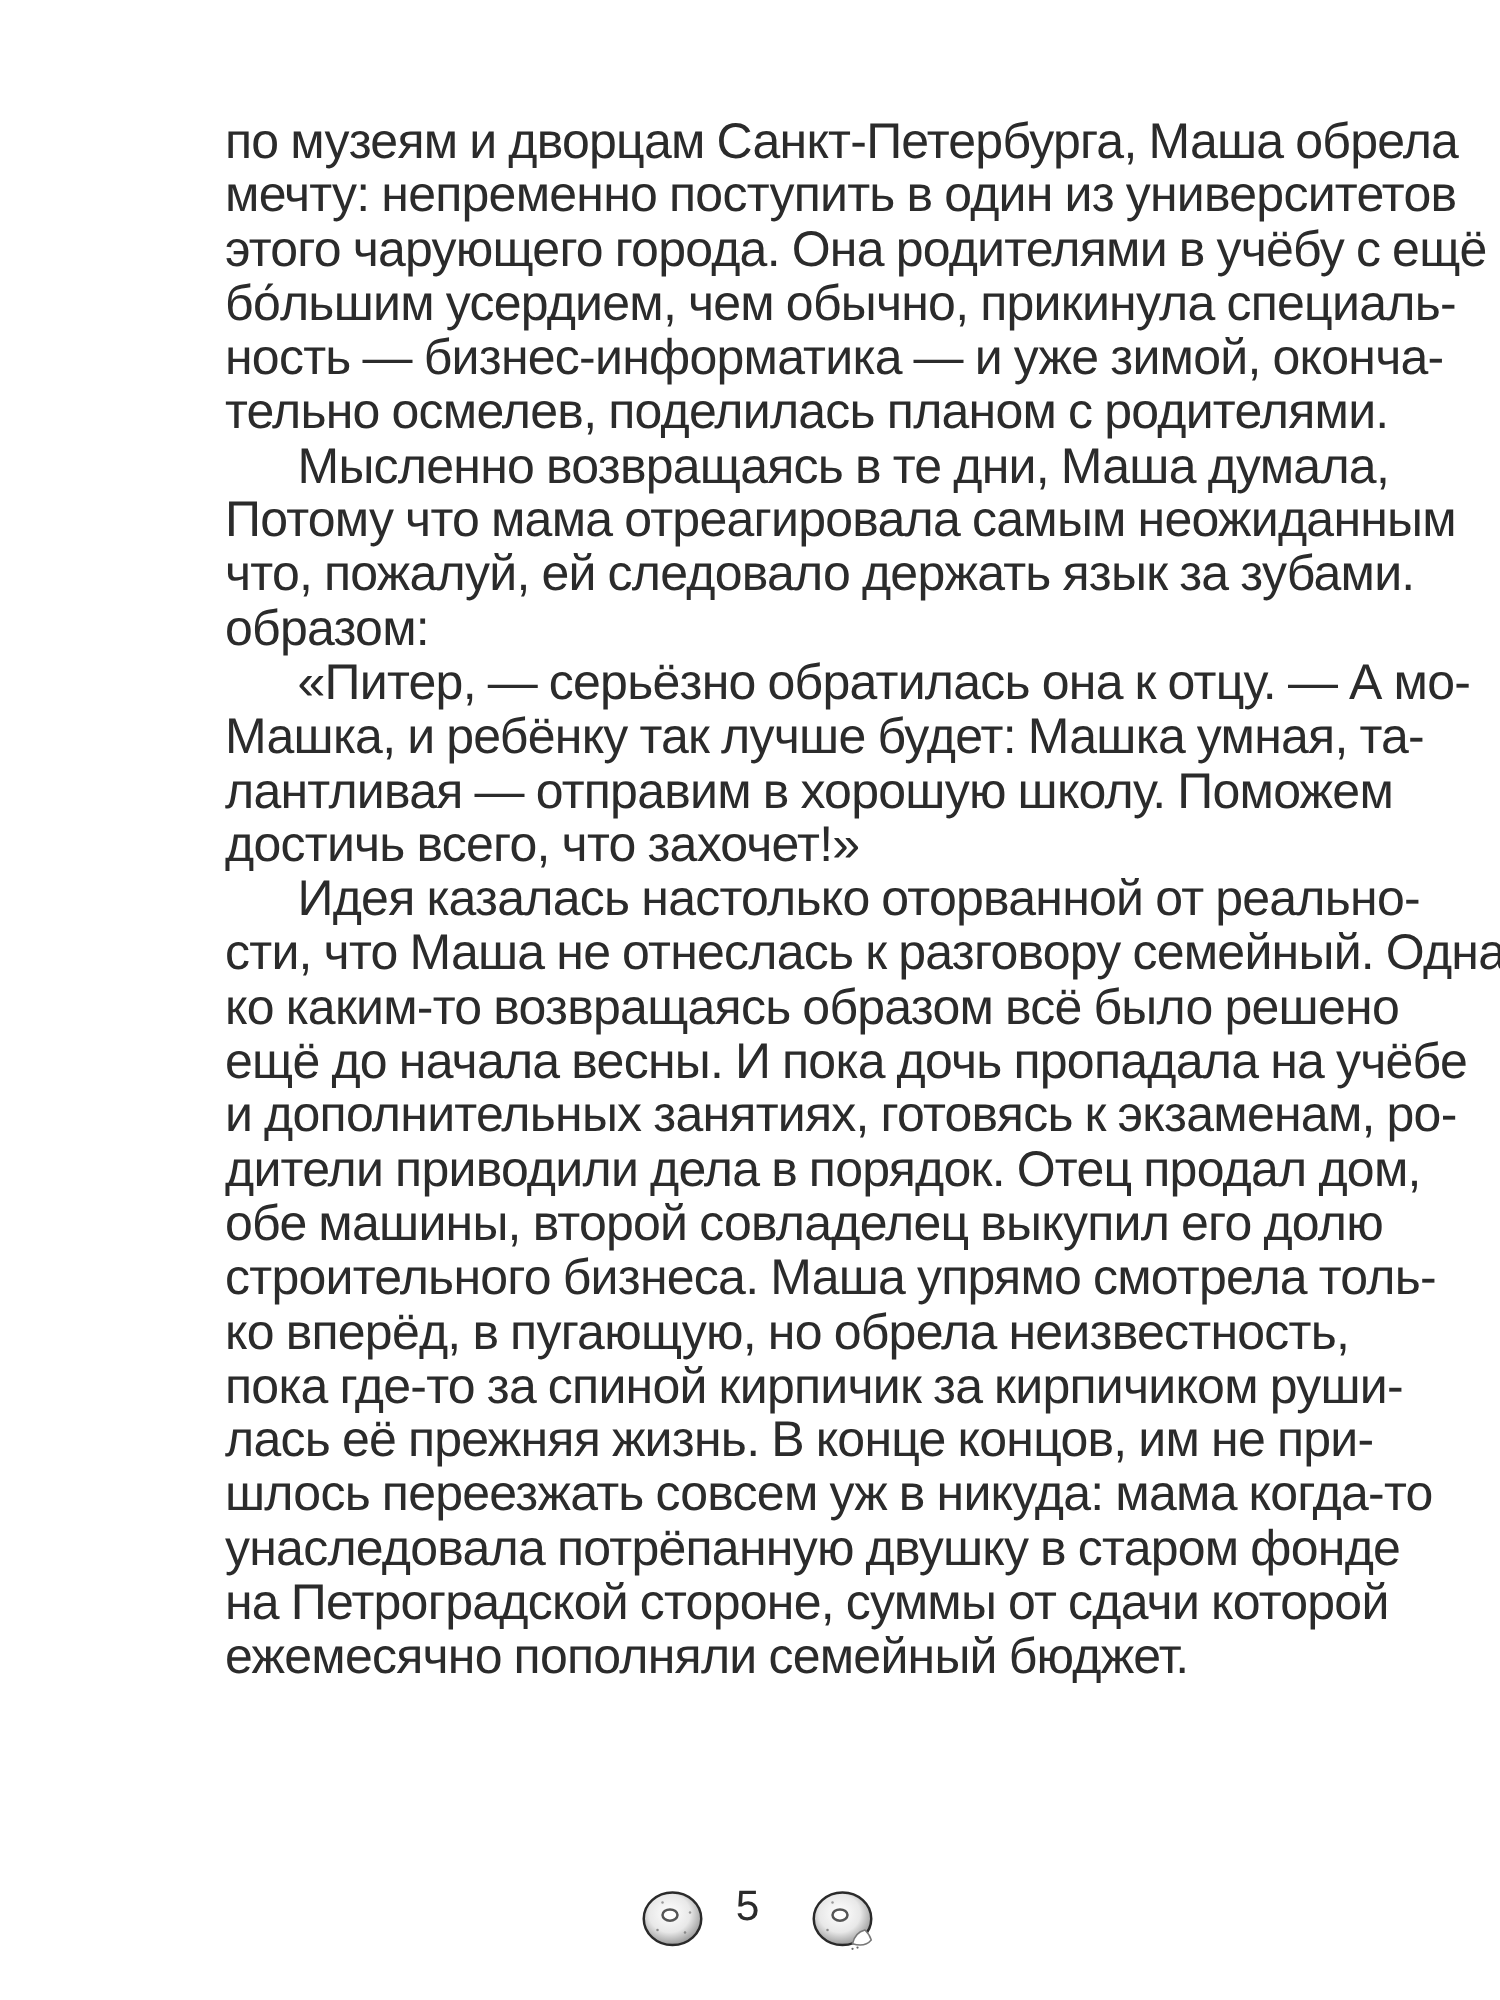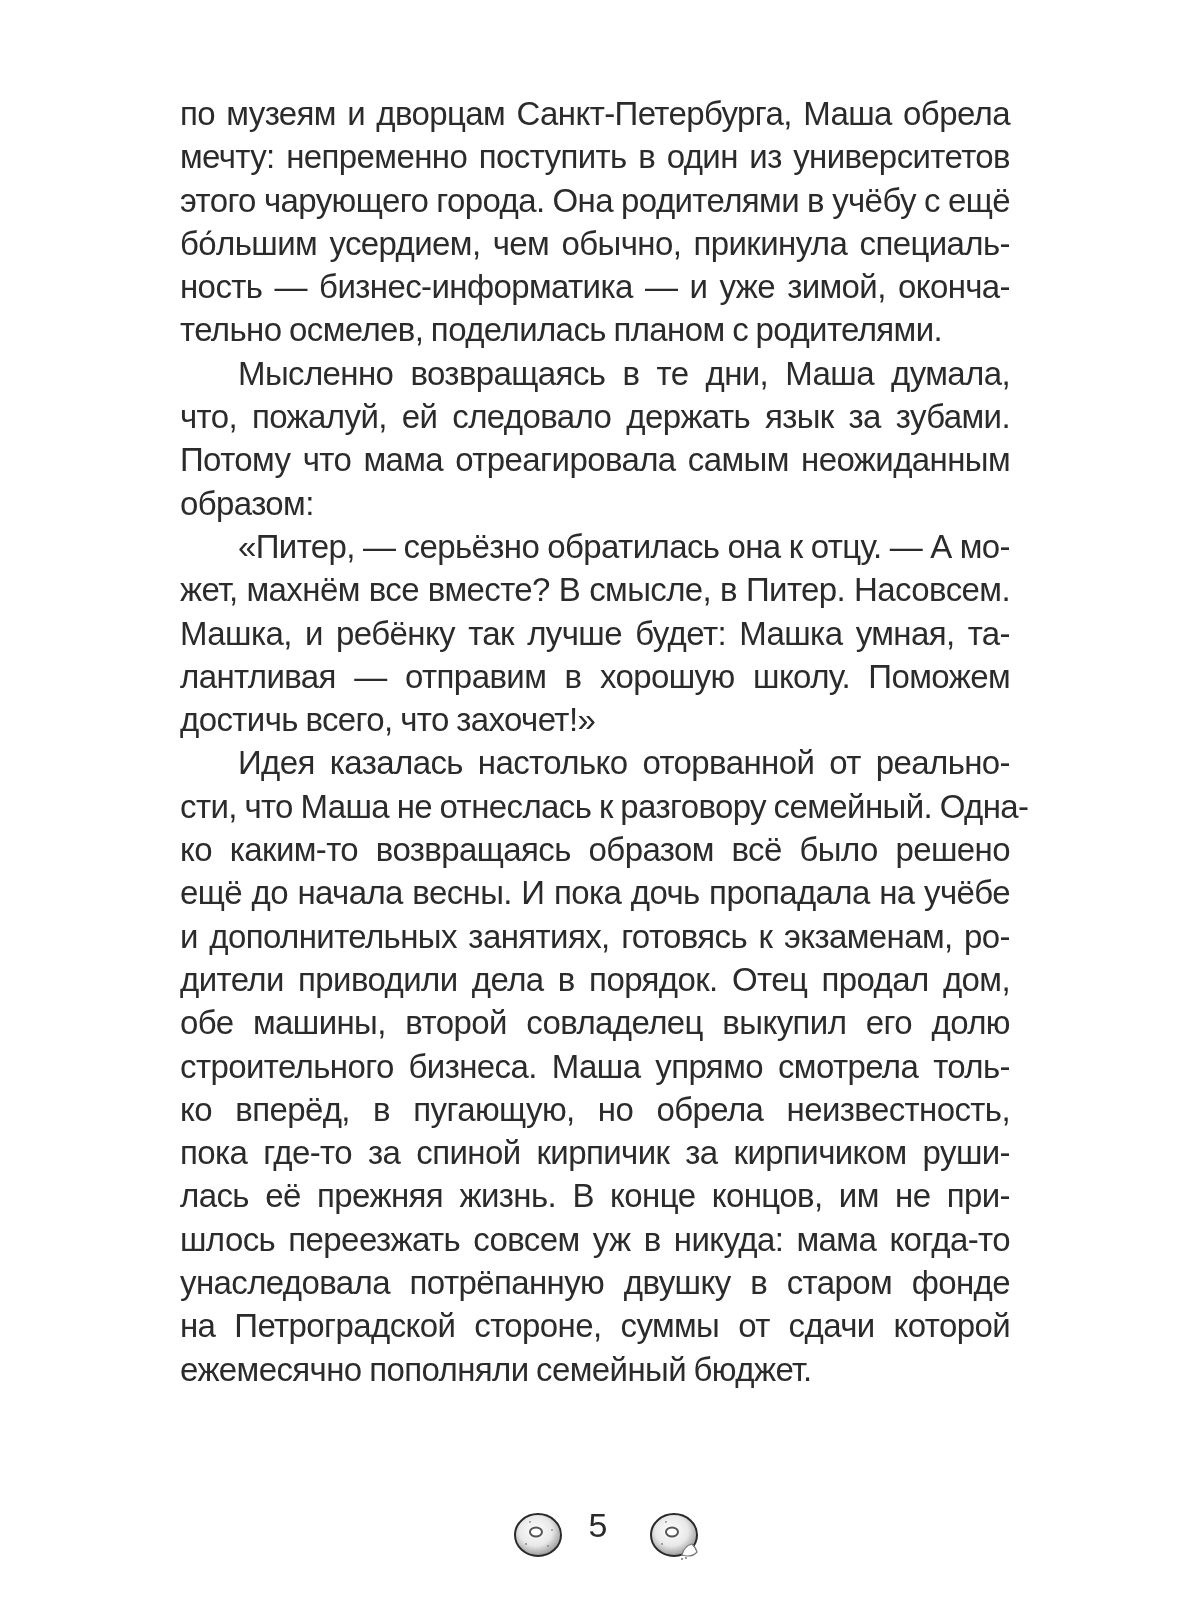--- a/index.html
+++ b/index.html
@@ -19,21 +19,21 @@
       left: 0; top: 0;
       width: 1200px; height: 1600px;
       background: #ffffff;
     }
     .text-block {
       position: absolute;
       left: 180px;
       top: 92px;
       width: 830px;
       font-family: "Liberation Sans", "DejaVu Sans", sans-serif;
-      font-size: 33px;
+      font-size: 40px;
       line-height: 43.3px;
       color: #2b2b2b;
       letter-spacing: -0.6px;
       word-spacing: -1px;
     }
     .line {
       display: block;
       white-space: nowrap;
       text-align: justify;
       text-align-last: justify;
@@ -76,25 +76,24 @@
 
 <div class="page">
   <div class="text-block" id="text-block">
       <span class="line">по музеям и дворцам Санкт-Петербурга, Маша обрела</span>
       <span class="line">мечту: непременно поступить в один из университетов</span>
       <span class="line">этого чарующего города. Она родителями в учёбу с ещё</span>
       <span class="line">бо́льшим усердием, чем обычно, прикинула специаль-</span>
       <span class="line">ность — бизнес-информатика — и уже зимой, оконча-</span>
       <span class="line last">тельно осмелев, поделилась планом с родителями.</span>
       <span class="line indent">Мысленно возвращаясь в те дни, Маша думала,</span>
+      <span class="line">Потому что мама отреагировала самым неожиданным</span>
       <span class="line">что, пожалуй, ей следовало держать язык за зубами.</span>
-      <span class="line">Потому что мама отреагировала самым неожиданным</span>
       <span class="line last">образом:</span>
       <span class="line indent">«Питер, — серьёзно обратилась она к отцу. — А мо-</span>
-      <span class="line">жет, махнём все вместе? В смысле, в Питер. Насовсем.</span>
       <span class="line">Машка, и ребёнку так лучше будет: Машка умная, та-</span>
       <span class="line">лантливая — отправим в хорошую школу. Поможем</span>
       <span class="line last">достичь всего, что захочет!»</span>
       <span class="line indent">Идея казалась настолько оторванной от реально-</span>
       <span class="line">сти, что Маша не отнеслась к разговору семейный. Одна-</span>
       <span class="line">ко каким-то возвращаясь образом всё было решено</span>
       <span class="line">ещё до начала весны. И пока дочь пропадала на учёбе</span>
       <span class="line">и дополнительных занятиях, готовясь к экзаменам, ро-</span>
       <span class="line">дители приводили дела в порядок. Отец продал дом,</span>
       <span class="line">обе машины, второй совладелец выкупил его долю</span>

